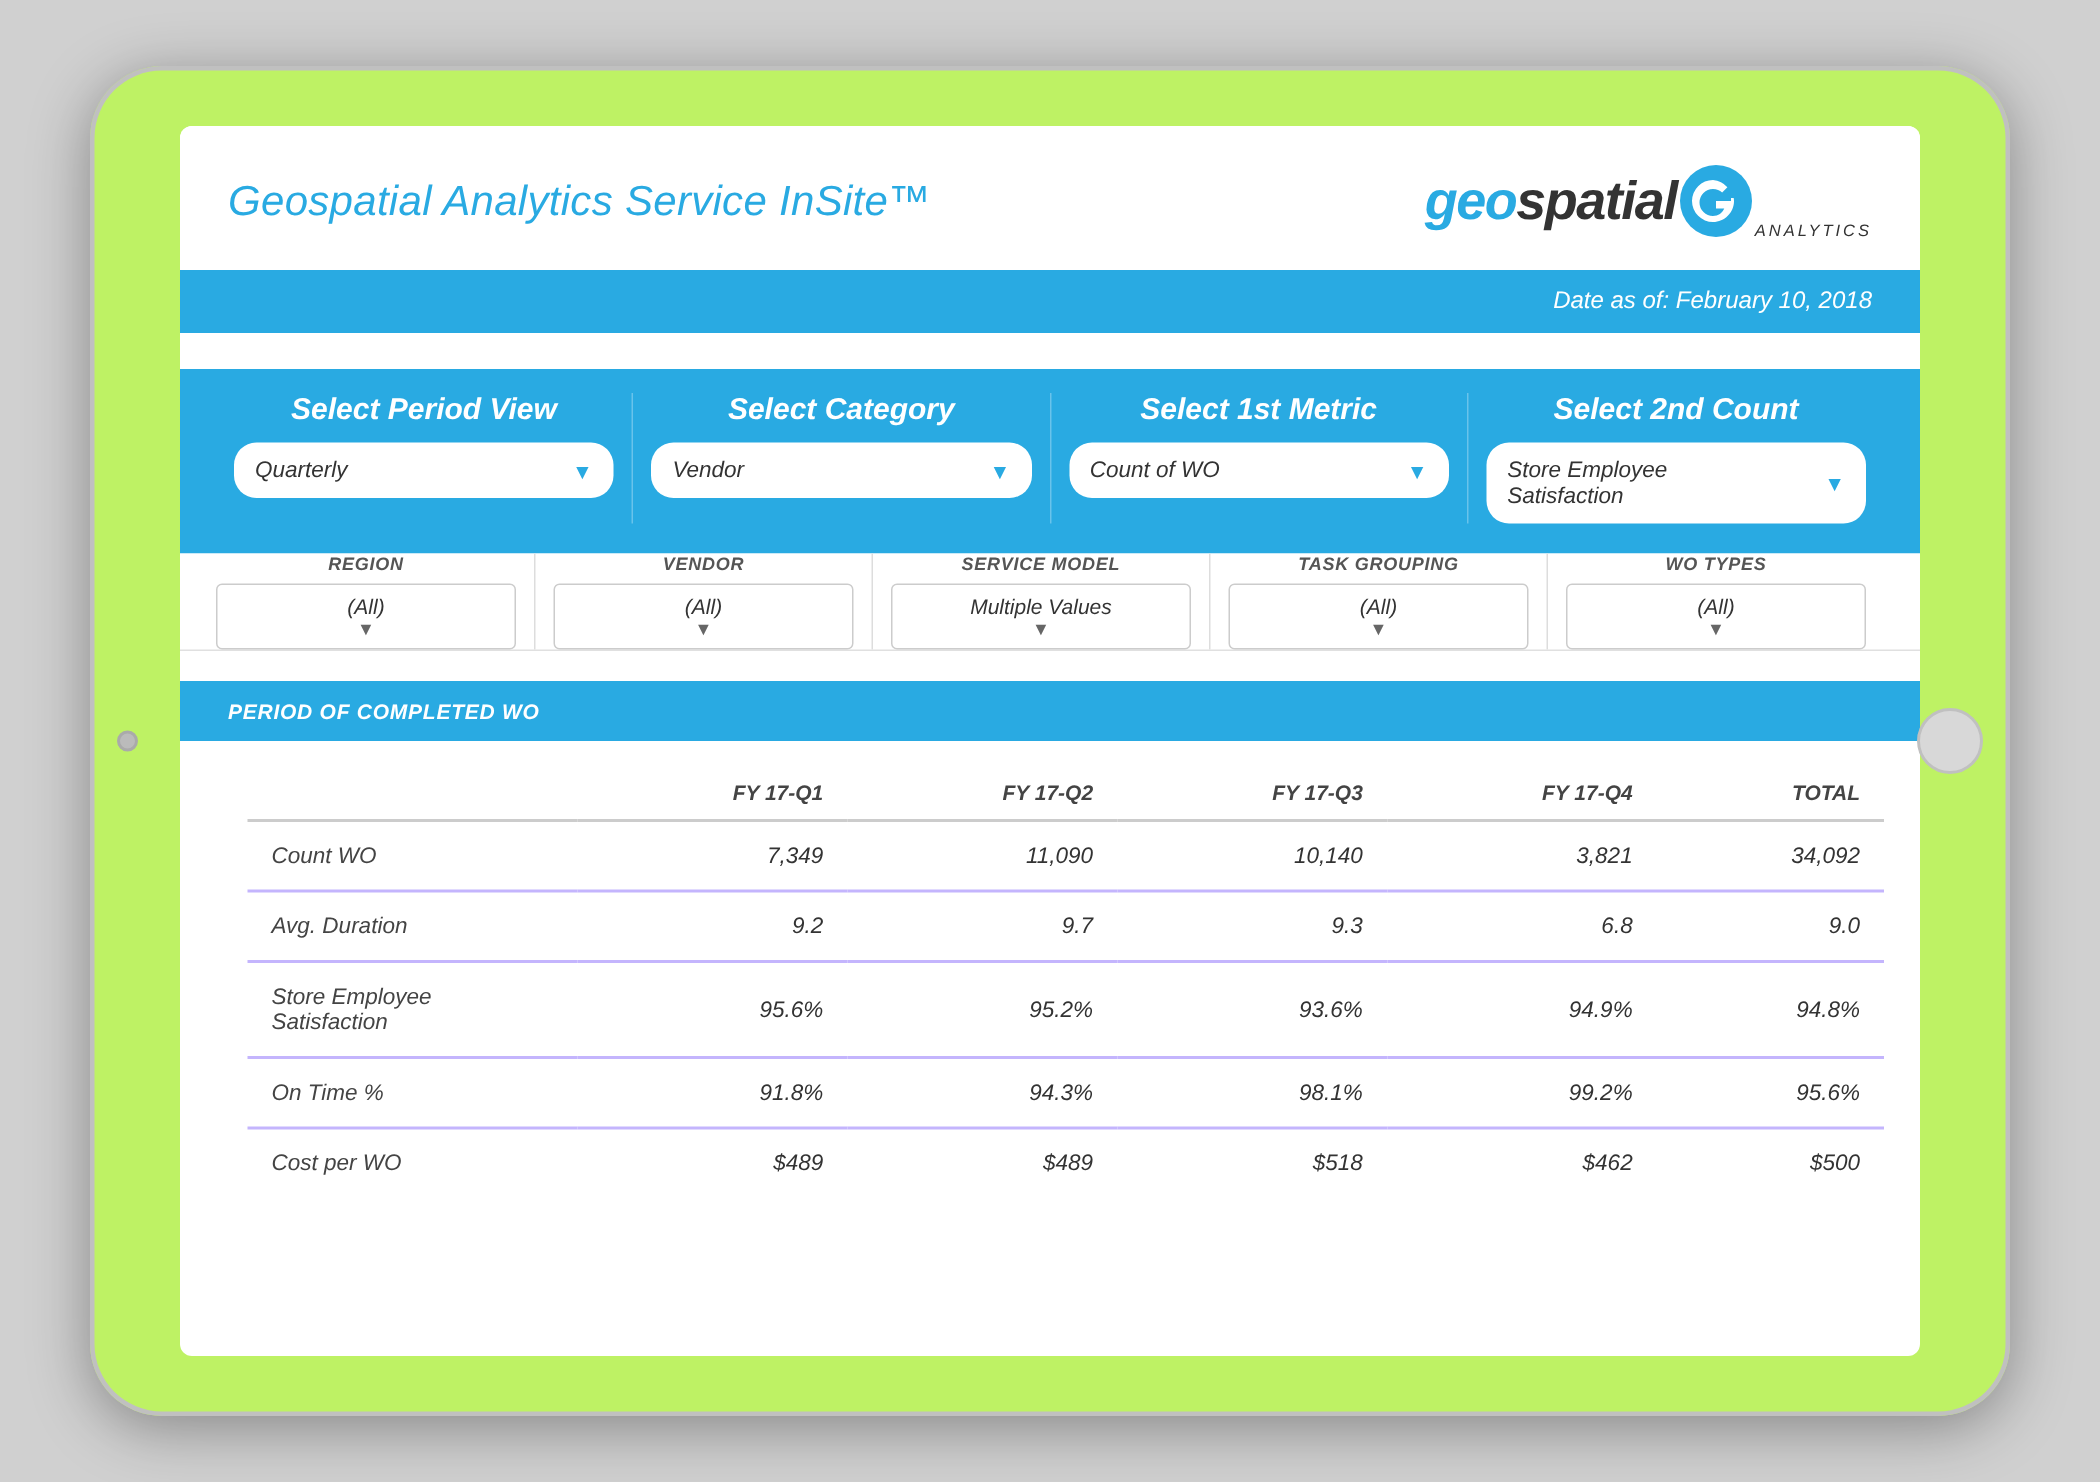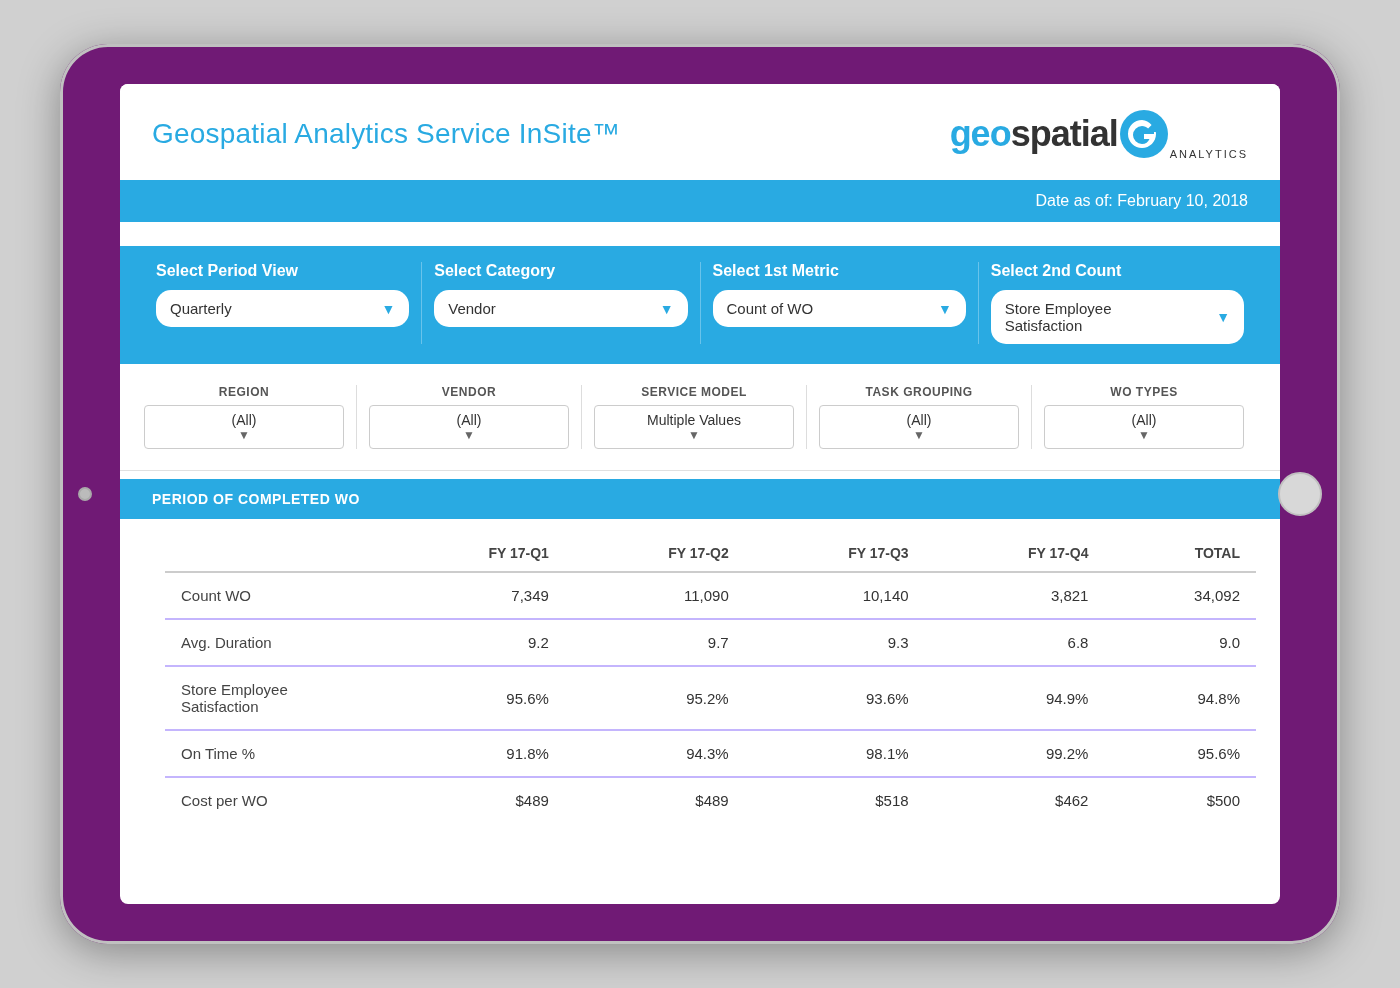--- a/index.html
+++ b/index.html
@@ -8,27 +8,28 @@
       display: flex;
       align-items: center;
       justify-content: center;
       min-height: 100vh;
       font-family: -apple-system, BlinkMacSystemFont, 'Segoe UI', Arial, sans-serif;
     }
 
     .tablet-frame {
       width: 1280px;
       height: 900px;
-      background: #701a75;
+      background: #bef264;
       border-radius: 48px;
       box-shadow: 0 8px 40px rgba(0,0,0,0.35), inset 0 0 0 3px #c0c0c0;
       display: flex;
       align-items: center;
       justify-content: center;
       position: relative;
+      font-style: italic;
     }
 
     .tablet-button-left {
       position: absolute;
       left: 18px;
       top: 50%;
       transform: translateY(-50%);
       width: 14px;
       height: 14px;
       background: #bbb;
@@ -135,22 +136,23 @@
       padding: 0 12px;
       border-right: 1px solid rgba(255,255,255,0.3);
     }
 
     .filter-group:last-child {
       border-right: none;
     }
 
     .filter-label {
       color: #fff;
-      font-size: 16px;
+      font-size: 20px;
       font-weight: 600;
+      text-align: center;
       margin-bottom: 10px;
       display: block;
     }
 
     .filter-select {
       width: 100%;
       background: #fff;
       border: none;
       border-radius: 15px;
       padding: 10px 14px;
@@ -165,21 +167,21 @@
 
     .filter-select .chevron {
       color: #29aae2;
       font-size: 14px;
     }
 
     
     .dropdowns-row {
       display: flex;
       align-items: center;
-      padding: 21px 24px;
+      padding: 0 24px;
       background: #fff;
       border-bottom: 1px solid #e0e0e0;
       gap: 0;
     }
 
     .dropdown-group {
       flex: 1;
       padding: 0 12px;
       border-right: 1px solid #ddd;
     }
@@ -225,21 +227,21 @@
 
     
     .period-bar {
       background: #29aae2;
       padding: 12px 32px;
       color: #fff;
       font-size: 14px;
       font-weight: 700;
       letter-spacing: 0.5px;
       text-transform: uppercase;
-      margin-top: 8px;
+      margin-top: 20px;
     }
 
     
     .data-table-section {
       padding: 16px 24px;
       flex: 1;
       margin-left: 21px;
     }
 
     .data-table {

